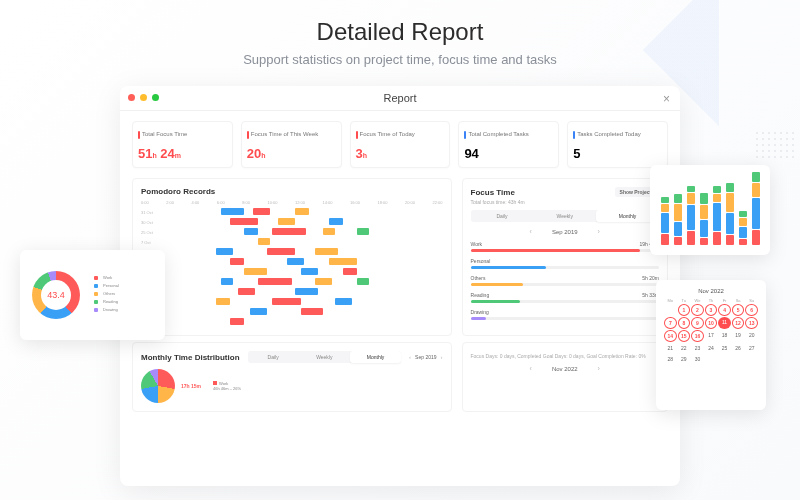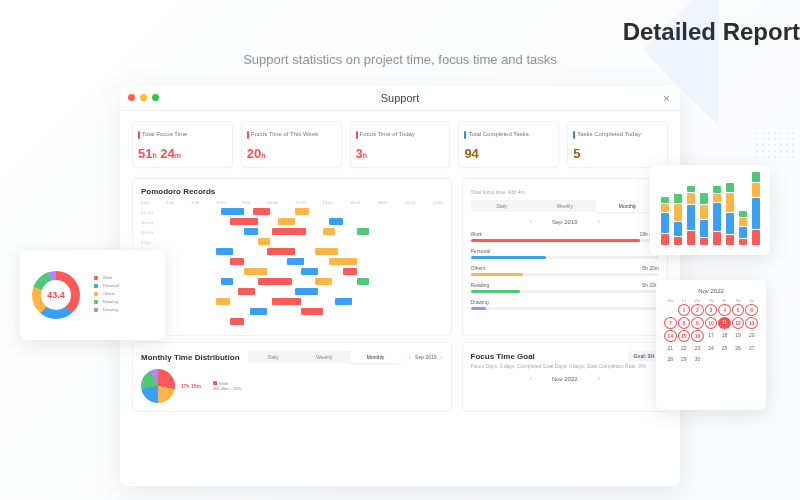--- a/index.html
+++ b/index.html
@@ -1,32 +1,32 @@
 <!DOCTYPE html>
 <html><head>
 <meta charset="utf-8">
 <style>
 *{box-sizing:border-box;margin:0;padding:0;font-family:-apple-system,BlinkMacSystemFont,"Segoe UI",sans-serif}
 body{width:800px;height:500px;background:linear-gradient(135deg,#fff 0%,#f9fafc 100%);overflow:hidden;position:relative}
-.hero-title{text-align:right;font-size:24px;font-weight:700;color:#2c2c2c;margin-top:18px}
+.hero-title{text-align:center;font-size:24px;font-weight:400;color:#2c2c2c;margin-top:18px}
 .hero-sub{text-align:center;font-size:13px;color:#8a8f98;margin-top:6px}
 .main-window{position:absolute;left:120px;top:86px;width:560px;height:400px;background:#fff;border-radius:8px;box-shadow:0 6px 30px rgba(0,0,0,.08)}
 .traffic{position:absolute;left:8px;top:8px;display:flex;gap:5px}
 .traffic span{width:7px;height:7px;border-radius:50%}
 .tc{background:#ff5f57}.ty{background:#ffbd2e}.tg{background:#28c940}
 .win-title{text-align:center;font-size:11px;color:#444;padding:6px 0;border-bottom:1px solid #f0f0f0;position:relative}
 .win-close{position:absolute;right:10px;top:6px;font-size:12px;color:#999}
 .stats-row{display:flex;padding:10px 12px;gap:8px}
 .stat-card{flex:1;background:#fff;border:1px solid #f2f2f2;border-radius:4px;padding:6px 5px;box-shadow:0 1px 2px rgba(0,0,0,.02)}
 .stat-label{font-size:6px;color:#777;display:flex;align-items:center;gap:2px;line-height:1.2;min-height:14px}
 .stat-label::before{content:"";width:2px;height:8px;border-radius:1px}
 .stat-label.red::before{background:#ff4d4f}
 .stat-label.blue::before{background:#3b82f6}
 .stat-val{font-size:13px;font-weight:700;margin-top:4px}
-.stat-val.red{color:#ff4d4f}.stat-val.blue{color:#a16207}
+.stat-val.red{color:#ff4d4f}.stat-val.blue{color:#000000}
 .stat-val small{font-size:7px;font-weight:600}
 .content-row{display:flex;gap:10px;padding:0 12px}
 .panel{background:#fff;border:1px solid #f2f2f2;border-radius:4px;padding:8px}
 .pomodoro{flex:1.6}
 .focus{flex:1}
 .panel-title{font-size:8px;font-weight:600;color:#333;display:flex;justify-content:space-between;align-items:center}
 .panel-sub{font-size:5px;color:#aaa;margin-top:2px}
 .tabs{display:flex;background:#f5f5f7;border-radius:3px;margin-top:5px;font-size:5px}
 .tab{flex:1;text-align:center;padding:3px;color:#888}
 .tab.active{background:#fff;border-radius:3px;color:#333;box-shadow:0 1px 2px rgba(0,0,0,.06)}
@@ -47,21 +47,21 @@
 .btn-sm{font-size:5px;background:#f5f5f7;padding:2px 5px;border-radius:3px;color:#666}
 .dist-row{display:flex;gap:10px;padding:6px 12px 0}
 .dist-panel{flex:1.6}
 .goal-panel{flex:1}
 .dist-header{display:flex;align-items:center;gap:4px;font-size:7px}
 
 .float{position:absolute;background:#fff;border-radius:6px;box-shadow:0 4px 20px rgba(0,0,0,.1);padding:8px}
 .donut-card{left:20px;top:250px;width:145px;height:90px;display:flex;align-items:center}
 .donut{width:48px;height:48px;border-radius:50%;background:conic-gradient(#ff5a5a 0 140deg,#3aa0f5 140deg 220deg,#ffb547 220deg 290deg,#4fc978 290deg 340deg,#a78bfa 340deg 360deg);display:flex;align-items:center;justify-content:center;margin-left:4px}
 .donut::after{content:"";width:30px;height:30px;border-radius:50%;background:#fff;position:absolute}
-.donut-val{position:relative;z-index:1;font-size:9px;font-weight:700;color:#ff4d4f}
+.donut-val{position:relative;z-index:1;font-size:9px;font-weight:400;color:#ff4d4f}
 .legend{margin-left:8px;flex:1}
 .legend div{font-size:4px;color:#888;display:flex;align-items:center;gap:2px;margin-bottom:3px}
 .legend div::before{content:"";width:4px;height:4px;border-radius:1px}
 .bars-card{right:30px;top:165px;width:120px;height:90px;display:flex;align-items:flex-end;justify-content:space-around;padding-bottom:10px}
 .bars-card .col{width:8px;display:flex;flex-direction:column-reverse}
 .bars-card .seg{width:100%;border-radius:1px;margin-top:1px}
 .cal-card{right:34px;top:280px;width:110px;height:130px}
 .cal-title{text-align:center;font-size:6px;color:#555;margin-bottom:4px}
 .cal-grid{display:grid;grid-template-columns:repeat(7,1fr);gap:1px;font-size:5px;text-align:center}
 .cal-grid .h{color:#aaa;font-size:4px}
@@ -82,21 +82,21 @@
 
 <div class="hero-title">Detailed Report</div>
 <div class="hero-sub">Support statistics on project time, focus time and tasks</div>
 
 <div class="main-window">
   <div class="traffic">
       <span class="tc"></span>
       <span class="ty"></span>
       <span class="tg"></span>
     </div>
-  <div class="win-title"><span>Support</span>
+  <div class="win-title"><span>Report</span>
     <span class="win-close">×</span></div>
 
   <div class="stats-row" id="stats-row">
       <div class="stat-card">
         <div class="stat-label red">Total Focus Time</div>
         <div class="stat-val red">51<small>h</small> 24<small>m</small></div>
       </div>
       <div class="stat-card">
         <div class="stat-label red">Focus Time of This Week</div>
         <div class="stat-val red">20<small>h</small></div>
@@ -221,20 +221,24 @@
           </div>
           <div class="gantt-row">
             <div class="lbl">17 Oct</div>
             <div class="track">
               <div class="block br" style="left: 25%; width: 5%;"></div>
             </div>
           </div>
         </div>
     </div>
     <div class="panel focus">
+      <div class="panel-title">
+          <span>Focus Time</span>
+        <span class="btn-sm">Show Projects</span>
+        </div>
       <div class="panel-sub">Total focus time: 43h 4m</div>
       <div class="tabs" id="focus-tabs">
           <div class="tab">Daily</div>
           <div class="tab">Weekly</div>
           <div class="tab active">Monthly</div>
         </div>
       <div class="month-nav">
           <span class="chev">‹</span>
         <span>Sep 2019</span>
         <span class="chev">›</span>
@@ -302,24 +306,20 @@
         <span style="font-size:5px;color:#666">Sep 2019</span>
         <span class="chev" style="font-size:6px;color:#bbb">›</span>
       </div>
       <div style="display:flex;margin-top:6px;align-items:center">
         <div style="width:34px;height:34px;border-radius:50%;background:conic-gradient(#ff5a5a 0 100deg,#ffb547 100deg 180deg,#3aa0f5 180deg 260deg,#4fc978 260deg 330deg,#a78bfa 330deg 360deg)"></div>
         <div style="margin-left:6px;font-size:5px;color:#ff5a5a;font-weight:600">17h 15m</div>
         <div style="margin-left:12px;font-size:4px;color:#888"><span style="display:inline-block;width:4px;height:4px;background:#ff5a5a;margin-right:2px"></span><span>Work</span><br><span>46h 46m – 26%</span></div>
       </div>
     </div>
     <div class="panel goal-panel">
-      <div class="panel-title">
-          <span>Focus Time Goal</span>
-        <span class="btn-sm">Goal: 3H</span>
-        </div>
       <div class="panel-sub">Focus Days: 0 days,  Completed Goal Days: 0 days,  Goal Completion Rate: 0%</div>
       <div class="month-nav">
           <span class="chev">‹</span>
         <span>Nov 2022</span>
         <span class="chev">›</span>
         </div>
     </div>
   </div>
 </div>
 

